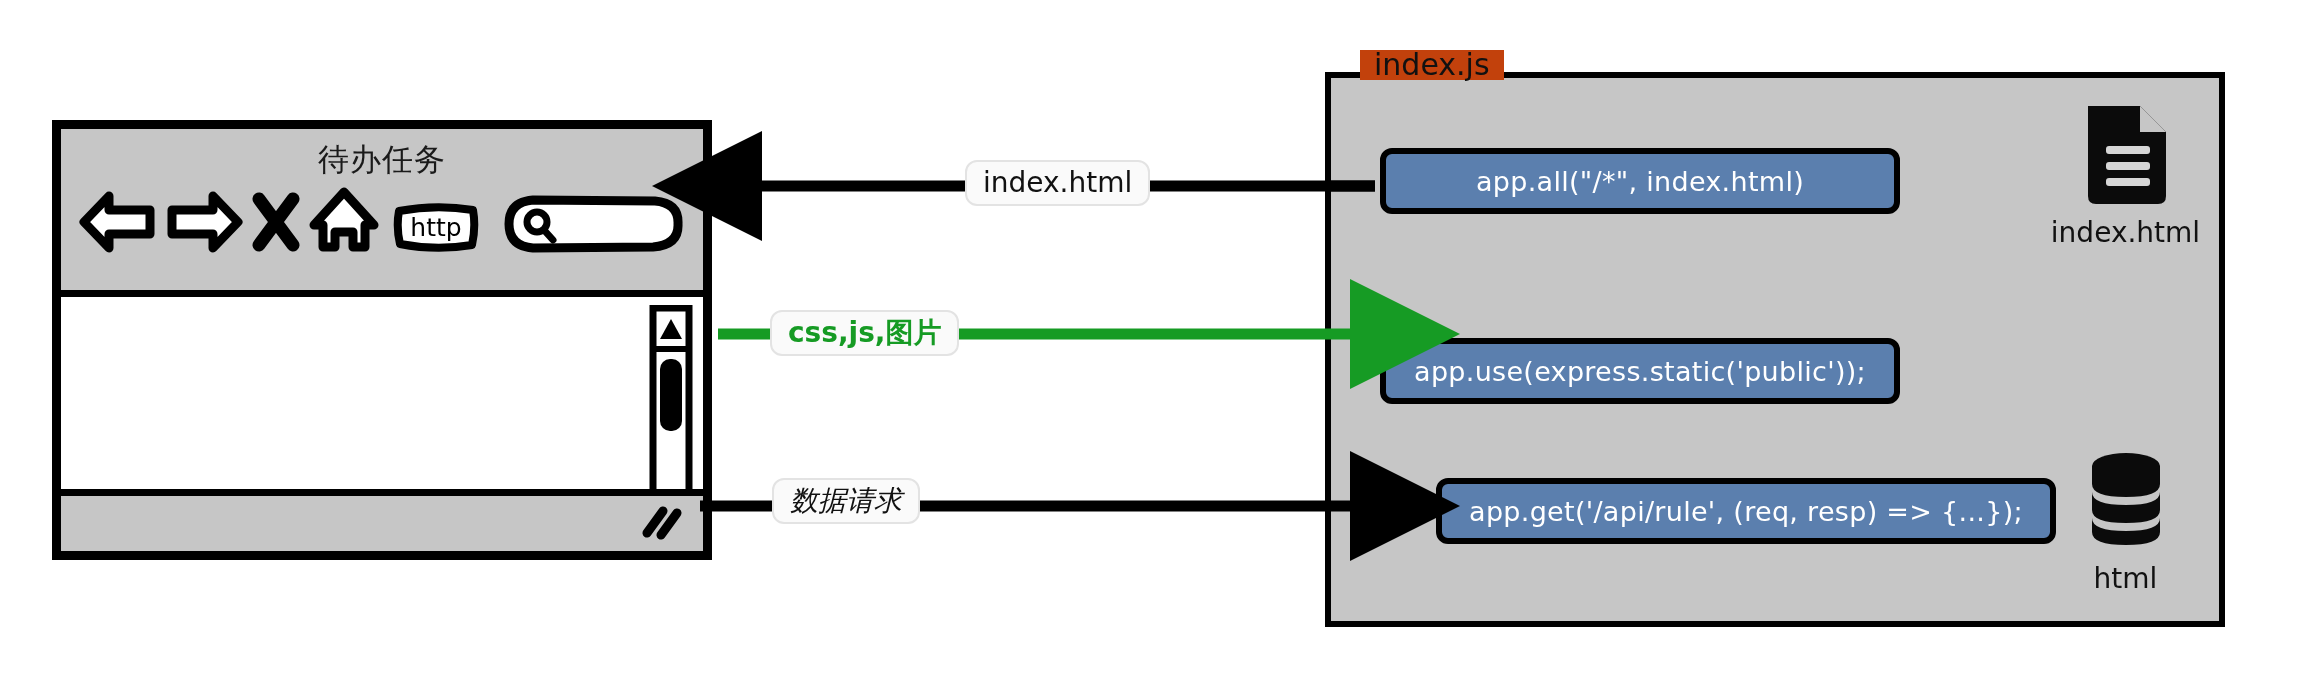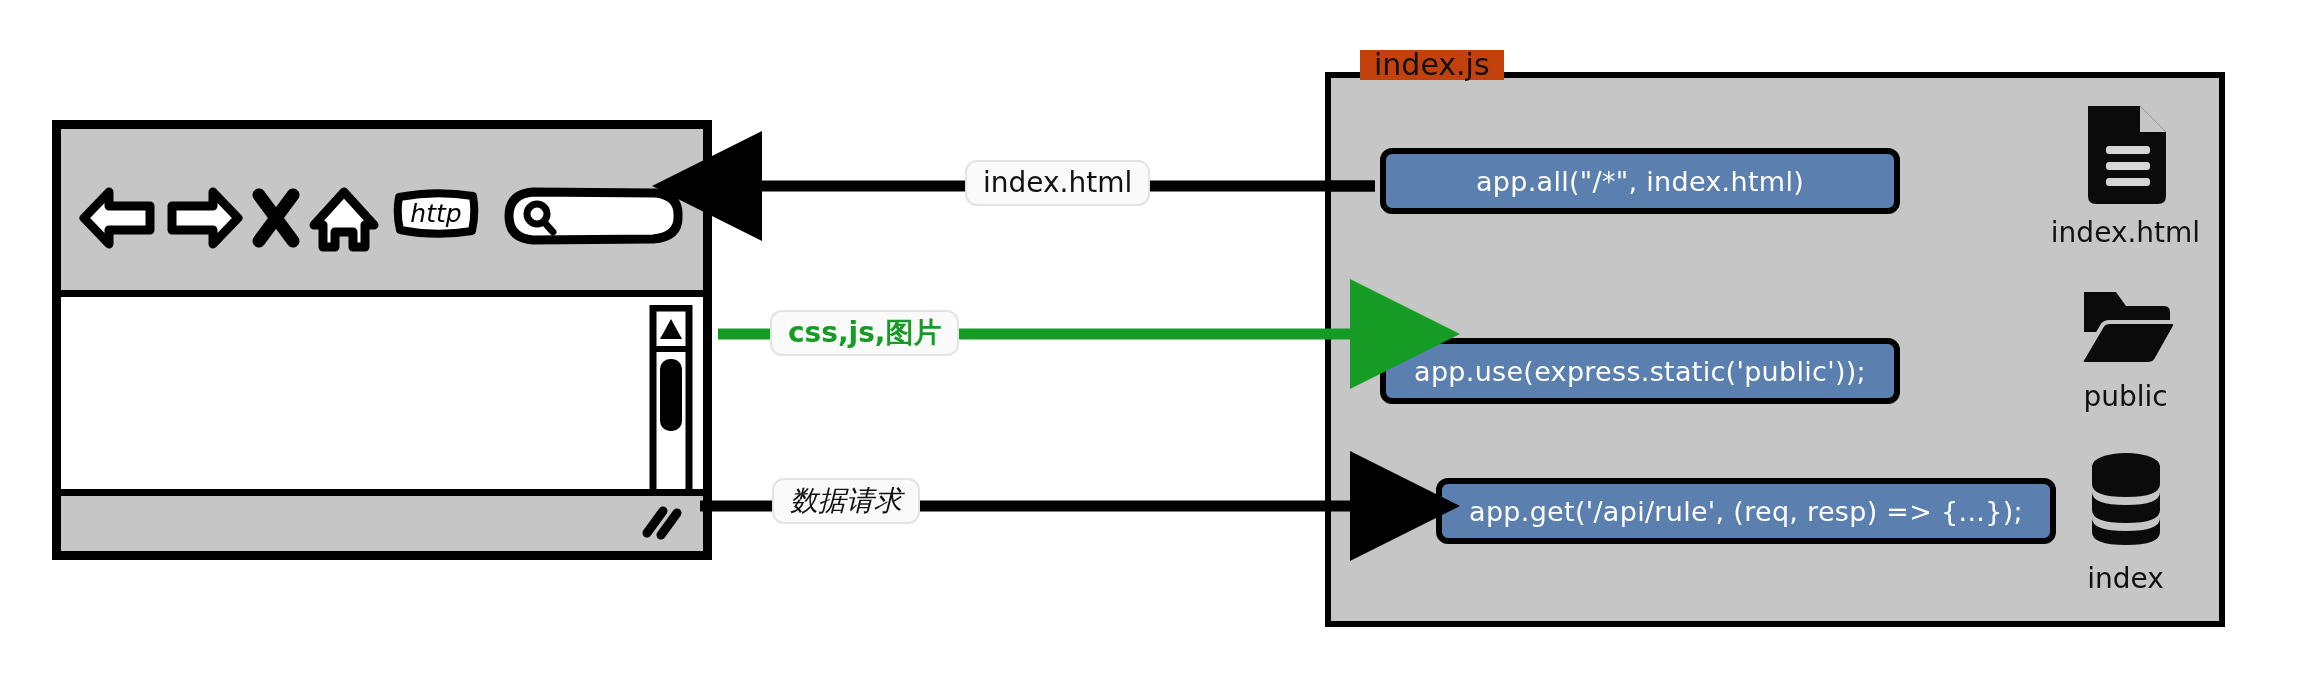--- a/index.html
+++ b/index.html
@@ -49,23 +49,22 @@
     text-align: center;
     font-size: 31px;
     color: #1a1a1a;
     letter-spacing: 1px;
   }
   .toolbar-icons {
     position: absolute;
     left: 18px;
     top: 58px;
     display: flex;
-    align-items: flex-start;
+    align-items: flex-end;
     gap: 8px;
-    font-style: italic;
   }
   .ticon { display: block; }
 
   .http-chip {
     position: relative;
     display: inline-block;
     margin-left: 6px;
   }
   .search-pill {
     position: relative;
@@ -217,20 +216,21 @@
     </g>
 
     <g>
       <line x1="700" y1="506" x2="1372" y2="506" stroke="#000" stroke-width="11" marker-end="url(#ah-black)"></line>
     </g>
   </svg>
 
   <div class="browser">
 
     <div class="browser-toolbar">
+      <div class="browser-title">待办任务</div>
 
       <div class="toolbar-icons">
 
         <span class="ticon">
           <svg width="78" height="62" viewBox="0 0 78 62">
             <path d="M30,5 L30,19 L71,19 L71,43 L30,43 L30,57 L5,31 Z" fill="#fff" stroke="#000" stroke-width="9" stroke-linejoin="round" stroke-linecap="round"></path>
           </svg>
         </span>
 
         <span class="ticon">
@@ -302,35 +302,28 @@
     <svg width="100" height="110" viewBox="0 0 100 110">
       <path d="M12,6 L64,6 L90,32 L90,96 Q90,104 82,104 L20,104 Q12,104 12,96 Z" fill="#0b0b0b"></path>
       <path d="M64,6 L90,32 L64,32 Z" fill="#c6c6c6"></path>
       <rect x="30" y="46" width="44" height="8" rx="3" fill="#d6d6d6"></rect>
       <rect x="30" y="62" width="44" height="8" rx="3" fill="#d6d6d6"></rect>
       <rect x="30" y="78" width="44" height="8" rx="3" fill="#d6d6d6"></rect>
     </svg>
     <span class="asset-label">index.html</span>
   </div>
 
-  <div class="asset" id="asset-public">
-    <svg width="100" height="92" viewBox="0 0 100 92">
-      <path d="M8,10 L40,10 L50,24 L88,24 Q94,24 94,30 L94,50 L8,50 Z" fill="#0b0b0b"></path>
-      <path d="M6,78 L26,44 Q28,40 34,40 L96,40 Q101,40 98,46 L80,78 Q77,82 72,82 L10,82 Q4,82 6,78 Z" fill="#0b0b0b" stroke="#c6c6c6" stroke-width="4"></path>
-    </svg>
-    <span class="asset-label">public</span>
-  </div>
 
   <div class="asset" id="asset-lowdb">
     <svg width="100" height="108" viewBox="0 0 100 108">
       <ellipse cx="50" cy="18" rx="34" ry="13" fill="#0b0b0b"></ellipse>
       <path d="M16,18 L16,36 Q16,49 50,49 Q84,49 84,36 L84,18 Z" fill="#0b0b0b"></path>
       <path d="M16,44 L16,62 Q16,75 50,75 Q84,75 84,62 L84,44 Q84,57 50,57 Q16,57 16,44 Z" fill="#0b0b0b"></path>
       <path d="M16,70 L16,84 Q16,97 50,97 Q84,97 84,84 L84,70 Q84,83 50,83 Q16,83 16,70 Z" fill="#0b0b0b"></path>
     </svg>
-    <span class="asset-label">index</span>
+    <span class="asset-label">html</span>
   </div>
 
   <div class="flow-label" id="label-index-html">index.html</div>
   <div class="flow-label green" id="label-assets">css,js,图片</div>
   <div class="flow-label" id="label-data">数据请求</div>
 
 </div>
 
 </body></html>

